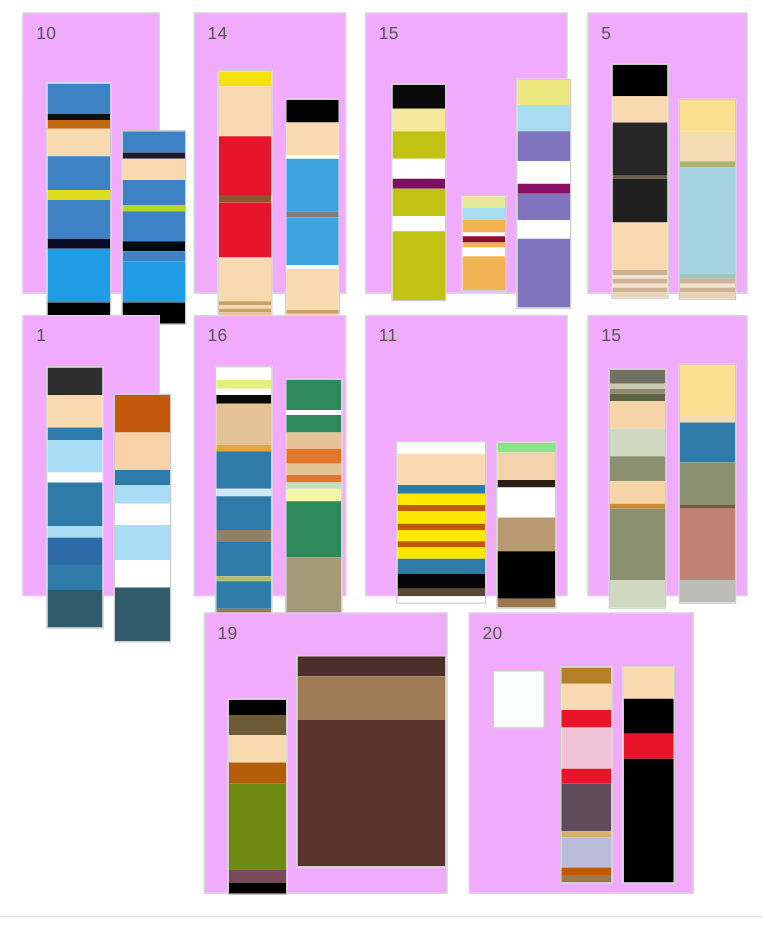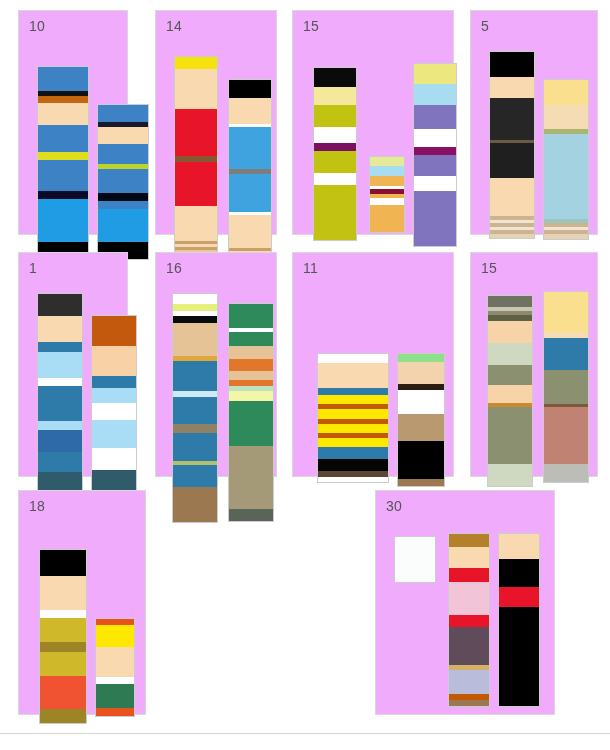--- a/index.html
+++ b/index.html
@@ -298,45 +298,41 @@
           <div class="seg" style="height: 40px; background: rgb(250, 223, 142);"></div>
           <div class="seg" style="height: 6px; background: rgb(246, 220, 180);"></div>
           <div class="seg" style="height: 32px; background: rgb(46, 122, 168);"></div>
           <div class="seg" style="height: 34px; background: rgb(138, 144, 112);"></div>
           <div class="seg" style="height: 3px; background: rgb(122, 90, 58);"></div>
           <div class="seg" style="height: 57px; background: rgb(192, 131, 115);"></div>
           <div class="seg" style="height: 18px; background: rgb(189, 189, 184);"></div>
         </div>
       </div>
     </div>
-    <div class="panel" style="left: 18px; top: 490px; width: 128px; height: 225px;">
-      <div class="panel-label">18</div>
-      <div class="plot">
-        <div class="bar" style="left: 20px; top: 58px; width: 48px; height: 175px;">
-          <div class="seg" style="height: 26px; background: rgb(0, 0, 0);"></div>
-          <div class="seg" style="height: 34px; background: rgb(248, 217, 176);"></div>
-          <div class="seg" style="height: 8px; background: rgb(255, 255, 255);"></div>
-          <div class="seg" style="height: 24px; background: rgb(207, 185, 43);"></div>
-          <div class="seg" style="height: 10px; background: rgb(156, 132, 39);"></div>
-          <div class="seg" style="height: 24px; background: rgb(207, 185, 43);"></div>
-          <div class="seg" style="height: 33px; background: rgb(239, 83, 49);"></div>
-          <div class="seg" style="height: 14px; background: rgb(156, 132, 39);"></div>
-        </div>
-        <div class="bar" style="left: 76px; top: 127px; width: 40px; height: 99px;">
-          <div class="seg" style="height: 6px; background: rgb(232, 82, 31);"></div>
-          <div class="seg" style="height: 22px; background: rgb(255, 232, 0);"></div>
-          <div class="seg" style="height: 30px; background: rgb(248, 217, 176);"></div>
-          <div class="seg" style="height: 7px; background: rgb(255, 255, 255);"></div>
-          <div class="seg" style="height: 24px; background: rgb(46, 122, 82);"></div>
-          <div class="seg" style="height: 8px; background: rgb(232, 82, 31);"></div>
+    <div class="panel" style="left: 163px; top: 490px; width: 195px; height: 225px;">
+      <div class="panel-label">19</div>
+      <div class="plot">
+        <div class="bar" style="left: 18px; top: 68px; width: 48px; height: 157px;">
+          <div class="seg" style="height: 12px; background: rgb(0, 0, 0);"></div>
+          <div class="seg" style="height: 16px; background: rgb(109, 90, 54);"></div>
+          <div class="seg" style="height: 22px; background: rgb(248, 217, 176);"></div>
+          <div class="seg" style="height: 17px; background: rgb(179, 93, 8);"></div>
+          <div class="seg" style="height: 69px; background: rgb(111, 138, 18);"></div>
+          <div class="seg" style="height: 10px; background: rgb(122, 74, 90);"></div>
+          <div class="seg" style="height: 9px; background: rgb(0, 0, 0);"></div>
+        </div>
+        <div class="bar" style="left: 73px; top: 33px; width: 120px; height: 170px;">
+          <div class="seg" style="height: 16px; background: rgb(74, 47, 42);"></div>
+          <div class="seg" style="height: 35px; background: rgb(158, 123, 85);"></div>
+          <div class="seg" style="height: 117px; background: rgb(90, 50, 44);"></div>
         </div>
       </div>
     </div>
     <div class="panel" style="left: 375px; top: 490px; width: 180px; height: 225px;">
-      <div class="panel-label">30</div>
+      <div class="panel-label">20</div>
       <div class="plot">
         <div class="bar" style="left: 18px; top: 45px; width: 42px; height: 47px;">
           <div class="seg" style="height: 45px; background: rgb(251, 253, 253);"></div>
         </div>
         <div class="bar" style="left: 72px; top: 42px; width: 42px; height: 174px;">
           <div class="seg" style="height: 13px; background: rgb(181, 128, 42);"></div>
           <div class="seg" style="height: 21px; background: rgb(248, 217, 176);"></div>
           <div class="seg" style="height: 14px; background: rgb(232, 21, 42);"></div>
           <div class="seg" style="height: 33px; background: rgb(242, 196, 216);"></div>
           <div class="seg" style="height: 12px; background: rgb(232, 21, 42);"></div>

